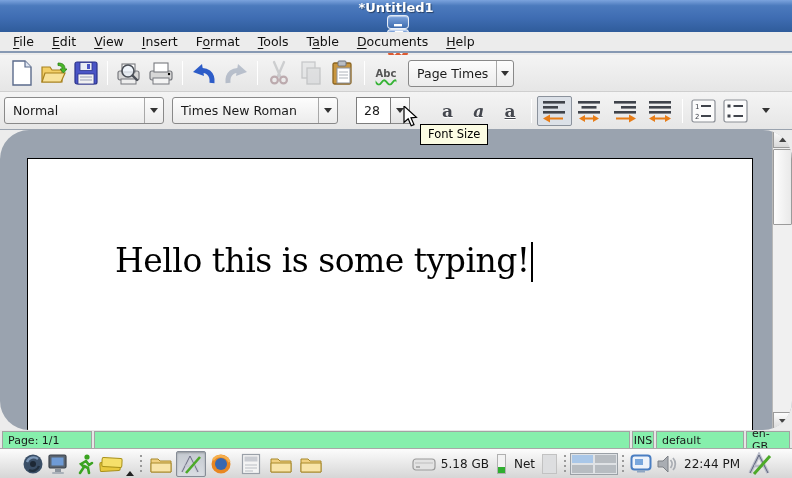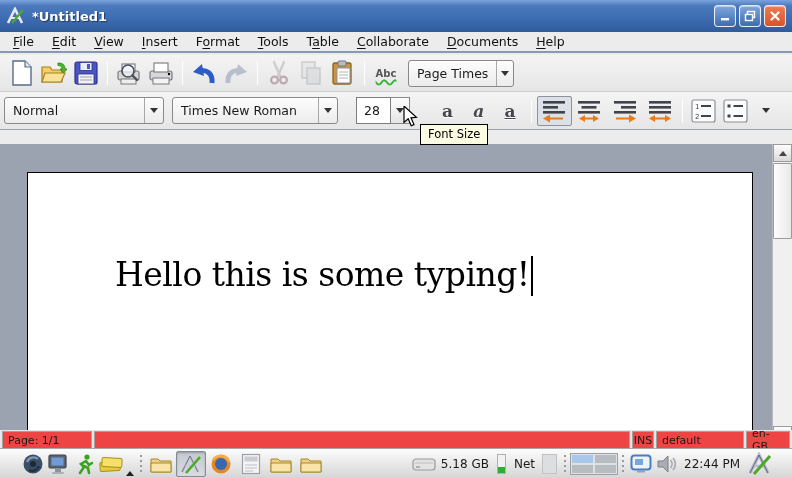--- a/index.html
+++ b/index.html
@@ -2,21 +2,21 @@
 <html><head>
 <meta charset="utf-8">
 <style>
   * { margin:0; padding:0; box-sizing:border-box; }
   html,body { width:792px; height:478px; overflow:hidden; }
   body { font-family:"DejaVu Sans","Liberation Sans",sans-serif; font-size:12px; color:#1a1a1a; background:#ececec; position:relative; }
 
   
   .titlebar { position:absolute; left:0; top:0; width:792px; height:32px;
     background:linear-gradient(180deg,#7ba3dd 0%,#4b7abd 18%,#3f6db3 55%,#2f5c9b 100%);
-    display:flex; align-items:center; padding:0 6px; }
+    display:flex; align-items:center; padding:0 6px;flex-direction:column; }
   .titlebar .app-icon { width:20px; height:18px; margin-right:6px; }
   .titlebar .title { color:#fff; font-weight:bold; font-size:13px; text-shadow:1px 1px 1px rgba(0,0,0,.45); flex:1; }
   .winbtn { width:22px; height:22px; border-radius:4px; margin-left:3px; border:1px solid rgba(255,255,255,.85);
     display:flex; align-items:center; justify-content:center; box-shadow:inset 0 1px 1px rgba(255,255,255,.5); }
   .winbtn.blue  { background:linear-gradient(180deg,#7fa5de,#3e6cae); }
   .winbtn.red   { background:linear-gradient(180deg,#ef7a50,#d8542b); }
 
   
   .menubar { position:absolute; left:0; top:32px; width:792px; height:21px; background:#ececec;
     border-bottom:2px solid #8799b3; display:flex; align-items:center; padding-left:4px; }
@@ -50,21 +50,21 @@
   .fmt-under  { text-decoration:underline; }
 
   .tbtn.active { background:#dce1e8; border:1px solid #8b929c; border-radius:2px; }
 
   .spellcheck { font-size:10px; font-weight:bold; color:#555;
     text-decoration:underline wavy #35b335 2px; text-underline-offset:2px; }
 
   .overflow-btn { margin-left:auto; margin-right:10px; }
 
   
-  .docarea { position:absolute; left:0; top:144px; width:792px; height:300px; background:#9aa3af; overflow:hidden; }
+  .docarea { position:absolute; left:0; top:130px; width:792px; height:300px; background:#9aa3af; overflow:hidden;border-radius:29px; }
   .page { position:absolute; left:27px; top:28px; width:726px; height:400px; background:#fff; border:1px solid #000; }
   .doc-line { position:absolute; left:87px; top:82px; display:flex; align-items:flex-start;
     font-family:"DejaVu Serif","Liberation Serif",serif; font-size:33px; letter-spacing:-.5px; color:#000; }
   .caret { width:2px; height:40px; background:#000; margin-left:1px; margin-top:1px; }
 
   
   .vscroll { position:absolute; right:0; top:0; width:20px; height:300px; background:#f0f0f0; border-left:1px solid #b9b9b9; }
   .scroll-btn { position:absolute; left:0; width:19px; height:18px; background:linear-gradient(#fdfdfd,#d9d9d9);
     border:1px solid #9b9b9b; display:flex; align-items:center; justify-content:center; }
   .scroll-btn.up { top:0; } .scroll-btn.down { bottom:0; }
@@ -74,21 +74,21 @@
     border:1px solid #9b9b9b; border-radius:1px; }
 
   
   .tooltip { position:absolute; left:420px; top:124px; z-index:50; background:#fcfce3; border:1px solid #000;
     padding:2px 7px 3px; font-size:11.5px; color:#000; }
   .mouse-cursor { position:absolute; left:403px; top:106px; z-index:60; }
 
   
   .statusbar { position:absolute; left:0; top:430px; width:792px; height:18px; background:#e6e6e6;
     display:flex; align-items:stretch; padding:1px 2px; gap:2px; font-size:11px; }
-  .cell { border:1px solid #a2a2a2; background:#ef4444; display:flex; align-items:center; padding:8px 5px; }
+  .cell { border:1px solid #a2a2a2; background:#86efac; display:flex; align-items:center; padding:8px 5px; }
   .cell-page { width:90px; }
   .cell-spacer { flex:1; }
   .cell-ins { width:22px; justify-content:center; }
   .cell-style { width:88px; }
   .cell-lang { width:44px; justify-content:center; }
 
   
   .taskbar { position:absolute; left:0; top:448px; width:792px; height:30px;
     background:linear-gradient(#fcfcfc,#d6d6d6); border-top:1px solid #a8a8a8;
     display:flex; align-items:center; padding:0 20px; font-size:12px; }
@@ -132,21 +132,20 @@
 </div>
 
 <div class="menubar">
   <span class="menu-item"><u>F</u>ile</span>
   <span class="menu-item"><u>E</u>dit</span>
   <span class="menu-item"><u>V</u>iew</span>
   <span class="menu-item"><u>I</u>nsert</span>
   <span class="menu-item">F<u>o</u>rmat</span>
   <span class="menu-item"><u>T</u>ools</span>
   <span class="menu-item">T<u>a</u>ble</span>
-  <span class="menu-item"><u>C</u>ollaborate</span>
   <span class="menu-item"><u>D</u>ocuments</span>
   <span class="menu-item"><u>H</u>elp</span>
 </div>
 
 <div class="toolbar toolbar1">
 
   <div class="tbtn">
     <svg width="22" height="26" viewBox="0 0 22 26">
       <path d="M2 1 H14 L20 7 V25 H2 Z" fill="#fff" stroke="#5b6b8c" stroke-width="1.4"></path>
       <path d="M14 1 L14 7 L20 7" fill="#dfe6f2" stroke="#5b6b8c" stroke-width="1.2"></path>

